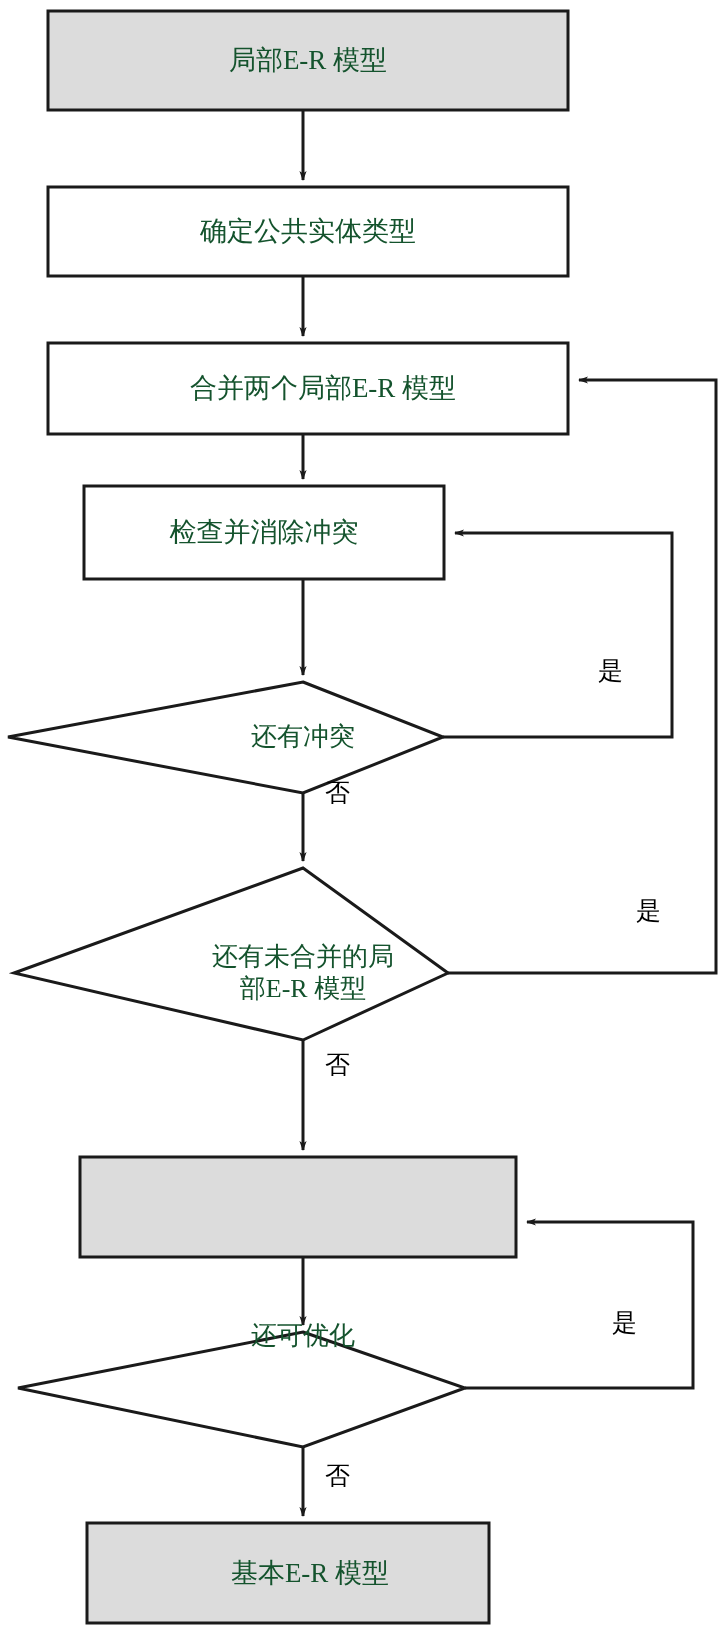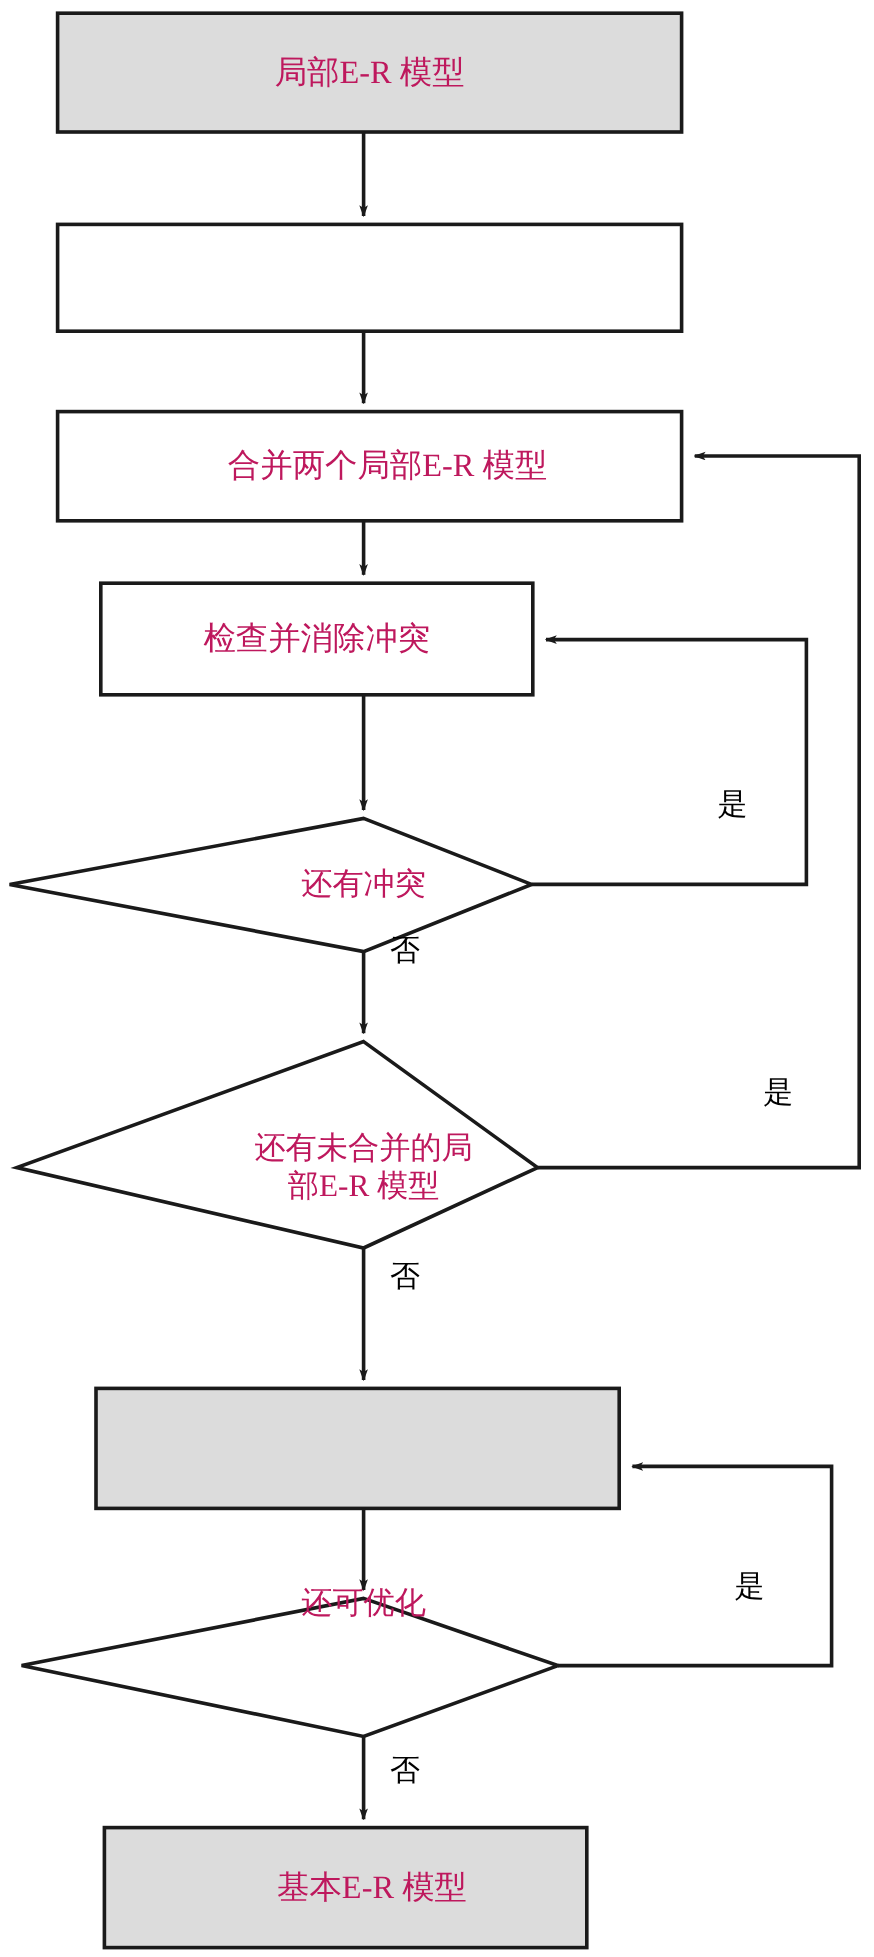--- a/index.html
+++ b/index.html
@@ -23,21 +23,21 @@
     left: 0;
     width: 728px;
     height: 1631px;
   }
   .node-text {
     position: absolute;
     display: flex;
     align-items: center;
     justify-content: center;
     text-align: center;
-    color: #be185d;
+    color: #14532d;
     line-height: 1.22;
     pointer-events: none;
     white-space: pre-line;
   }
   .node-text.box-label { font-size: 27px; }
   .node-text.diamond-label { font-size: 26px; }
   .edge-label {
     position: absolute;
     color: #000000;
     font-size: 25px;
@@ -92,20 +92,21 @@
 
     <path d="M443,737 L672,737 L672,533 L455,533" fill="none" stroke="#1a1a1a" stroke-width="3" marker-end="url(#arrowhead)"></path>
 
     <path d="M448,973 L716,973 L716,380 L579,380" fill="none" stroke="#1a1a1a" stroke-width="3" marker-end="url(#arrowhead)"></path>
 
     <path d="M465,1388 L693,1388 L693,1222 L527,1222" fill="none" stroke="#1a1a1a" stroke-width="3" marker-end="url(#arrowhead)"></path>
   </svg>
 
   <div class="node-text box-label" style="left:48px; top:11px; width:520px; height:99px;">局部E-R 模型</div>
 
+  <div class="node-text box-label" style="left:48px; top:187px; width:520px; height:89px;">确定公共实体类型</div>
 
   <div class="node-text box-label" style="left:48px; top:343px; width:520px; height:91px;padding-left:15px;">合并两个局部E-R 模型</div>
 
   <div class="node-text box-label" style="left:84px; top:486px; width:360px; height:93px;">检查并消除冲突</div>
 
   <div class="node-text diamond-label" style="left:163px; top:707px; width:280px; height:60px;">还有冲突</div>
 
   <div class="node-text diamond-label" style="left:163px; top:928px; width:280px; height:90px;">还有未合并的局
 部E-R 模型</div>
 

